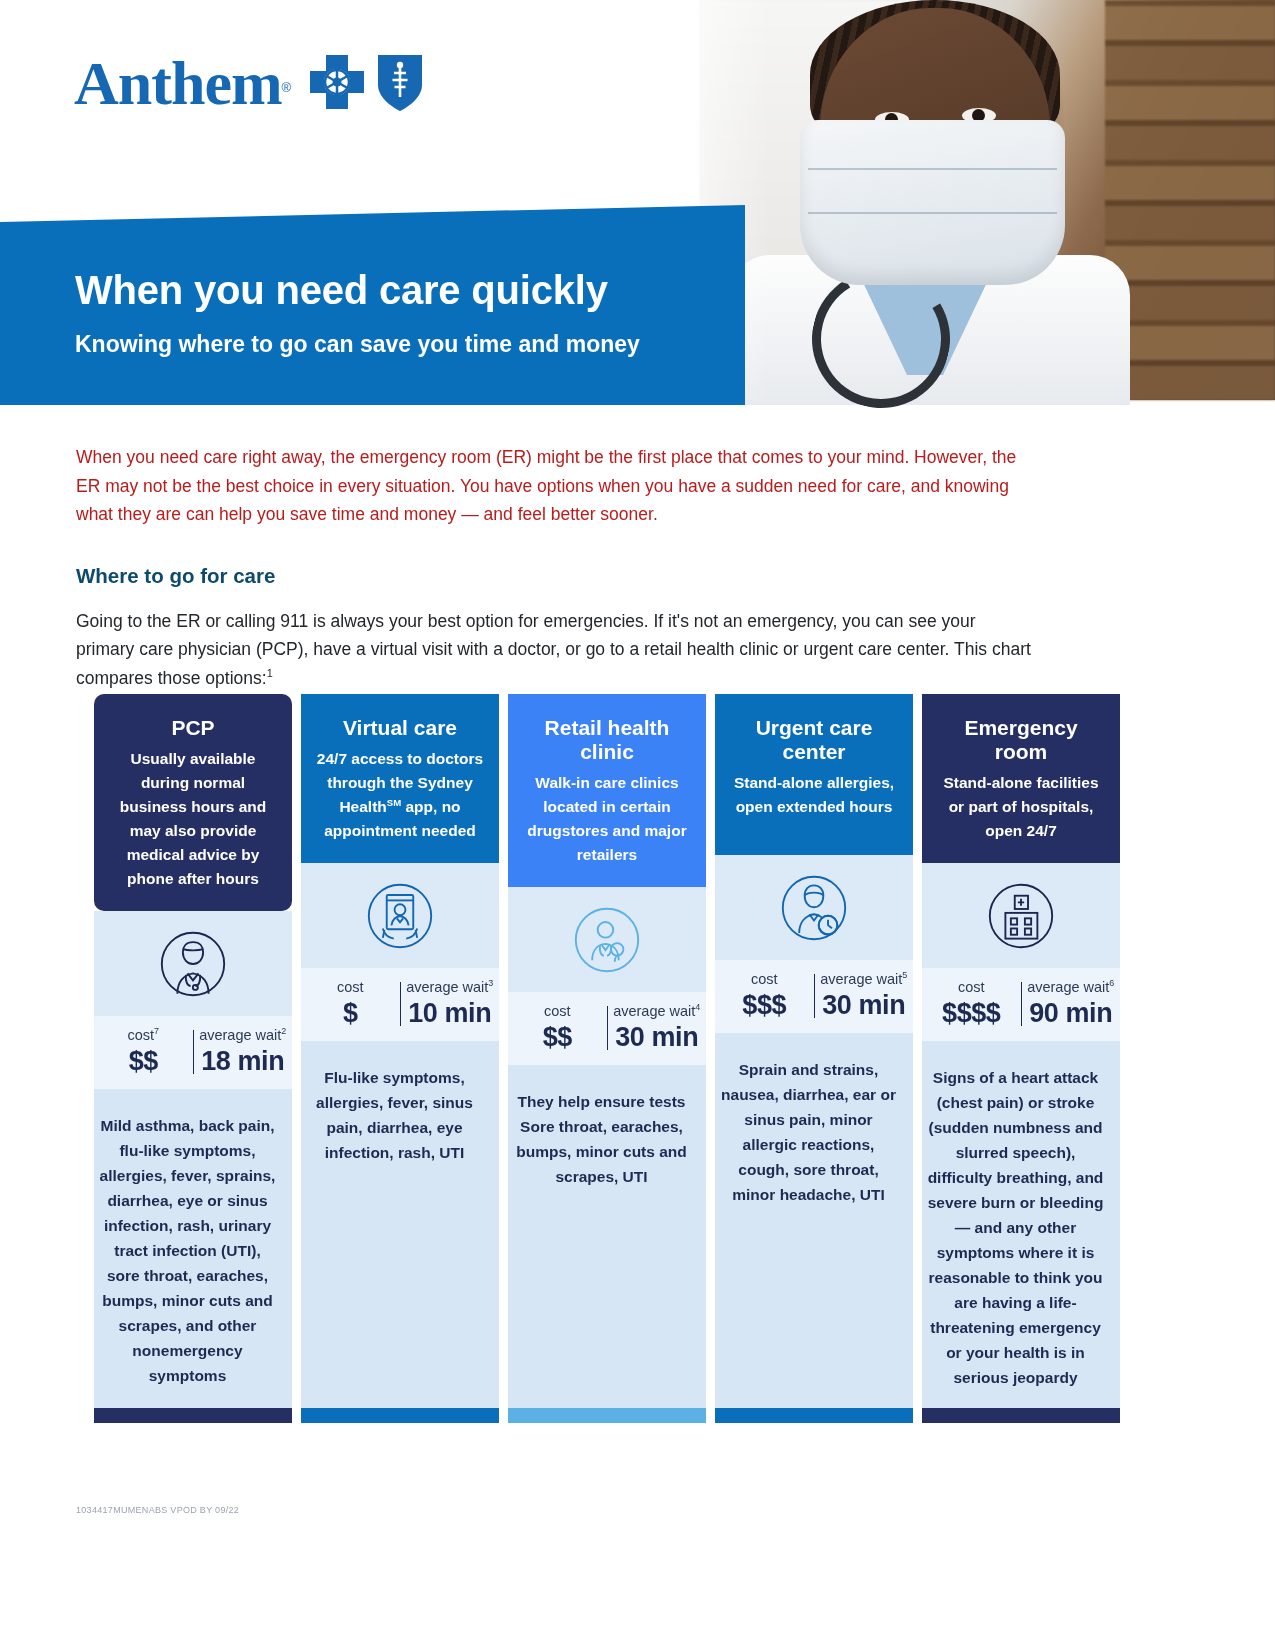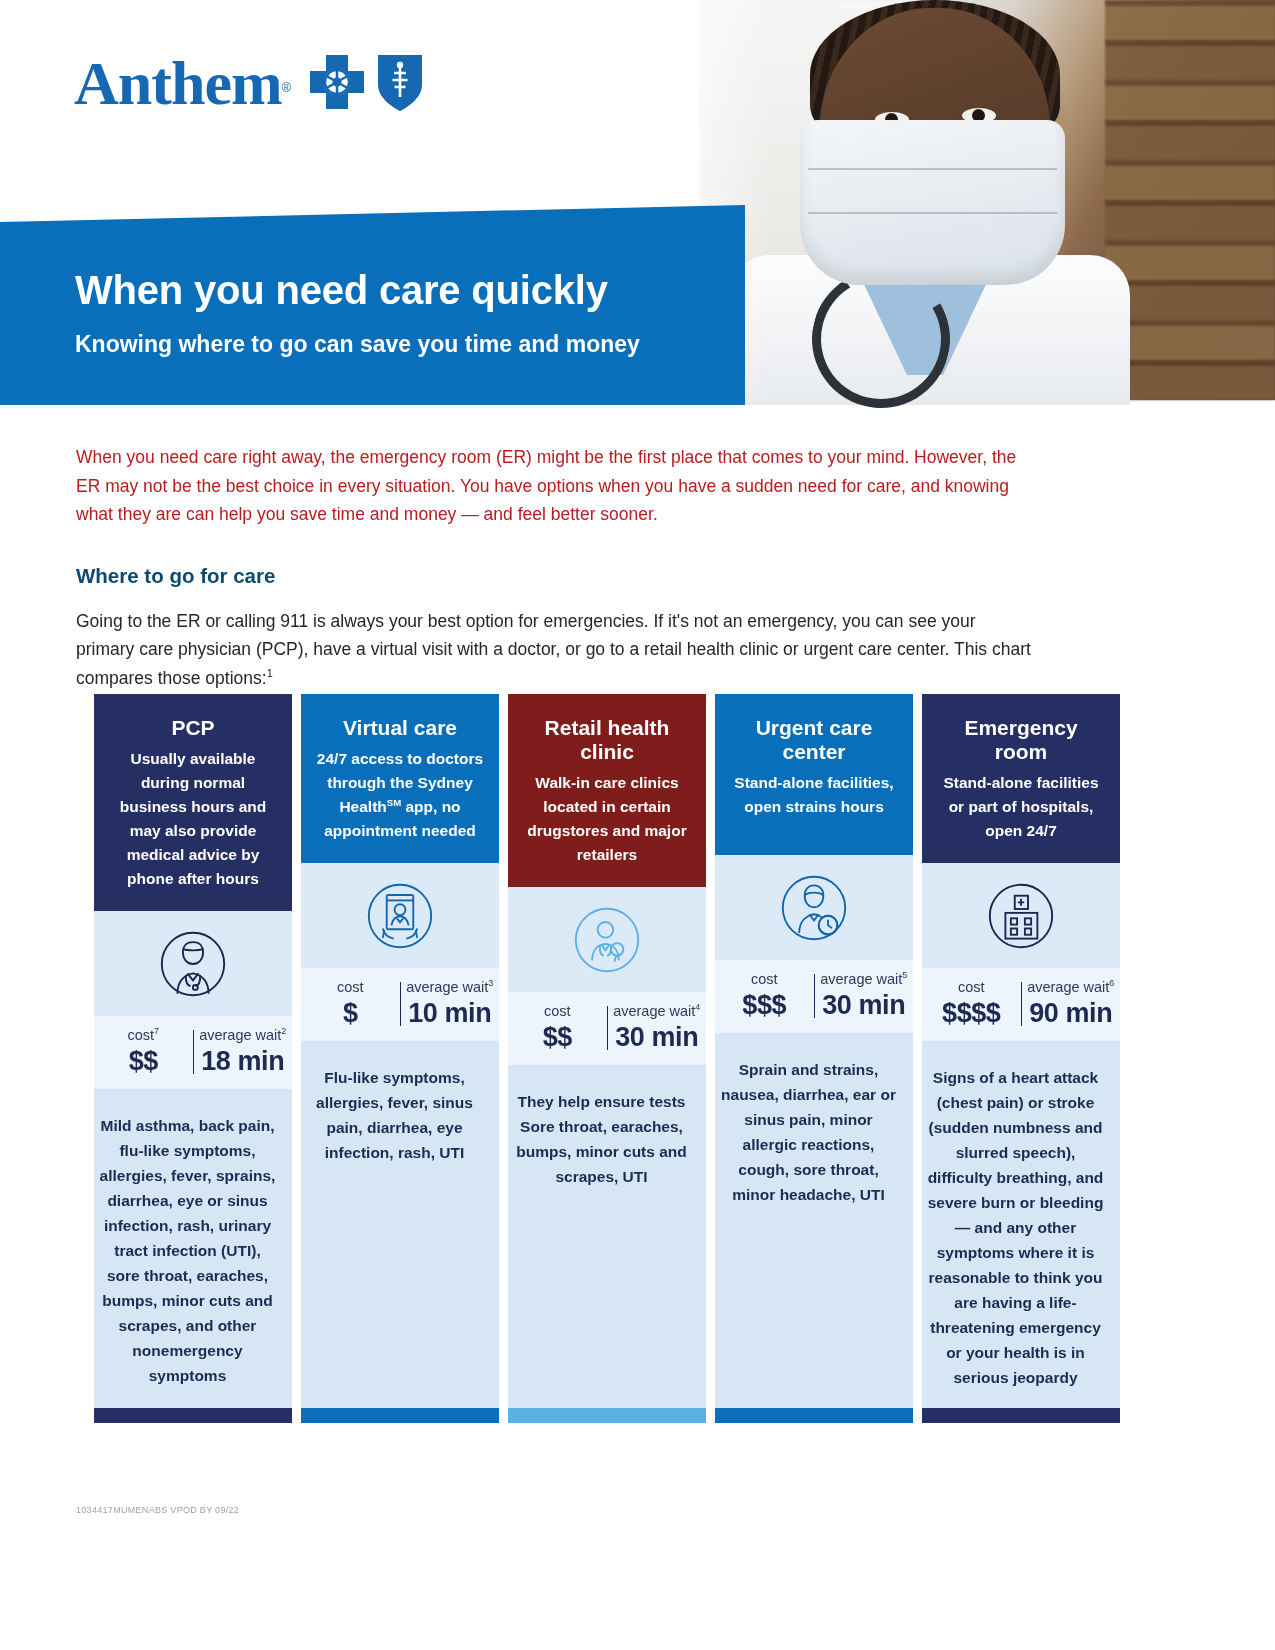--- a/index.html
+++ b/index.html
@@ -142,21 +142,21 @@
 
 <div class="content">
   <p class="intro">When you need care right away, the emergency room (ER) might be the first place that comes to your mind. However, the ER may not be the best choice in every situation. You have options when you have a sudden need for care, and knowing what they are can help you save time and money — and feel better sooner.</p>
   <h3 class="section">Where to go for care</h3>
   <p class="lead"><span>Going to the ER or calling 911 is always your best option for emergencies. If it's not an emergency, you can see your primary care physician (PCP), have a virtual visit with a doctor, or go to a retail health clinic or urgent care center. This chart compares those options:</span><sup>1</sup></p>
 </div>
 
 <div class="chart">
 
   <div class="col">
-    <div class="col-head" style="background:#252f63;">
+    <div class="col-head" style="background:#252f63;border-radius:10px;">
       <div class="t">PCP</div>
       <div class="d">Usually available during normal business hours and may also provide medical advice by phone after hours</div>
     </div>
     <div class="col-icon">
       <svg width="78" height="78" viewBox="0 0 100 100">
         <g fill="none" stroke="#1b2550" stroke-width="2.4">
           <circle cx="50" cy="50" r="40"></circle>
           <path d="M50 22c9 0 13 6 13 13 0 9-6 15-13 15s-13-6-13-15c0-7 4-13 13-13z"></path>
           <path d="M37 31c6 2 20 2 26 0"></path>
           <path d="M30 88c0-15 8-24 20-26 12 2 20 11 20 26"></path>
@@ -213,21 +213,21 @@
         <div class="val">10 min</div>
       </div>
     </div>
     <div class="col-body">
       <div class="bt">Flu-like symptoms, allergies, fever, sinus pain, diarrhea, eye infection, rash, UTI</div>
     </div>
     <div class="col-foot" style="background:#0a6fba;"></div>
   </div>
 
   <div class="col">
-    <div class="col-head" style="background:#7f1d1d;">
+    <div class="col-head" style="background:#3b82f6;">
       <div class="t">Retail health clinic</div>
       <div class="d">Walk-in care clinics located in certain drugstores and major retailers</div>
     </div>
     <div class="col-icon">
       <svg width="78" height="78" viewBox="0 0 100 100">
         <g fill="none" stroke="#5bb1e4" stroke-width="2.4">
           <circle cx="50" cy="50" r="40"></circle>
           <circle cx="48" cy="37" r="10"></circle>
           <path d="M31 76c0-13 7-20 17-21 10 1 17 8 17 21"></path>
           <path d="M43 56l5 7 5-7"></path>
@@ -250,21 +250,21 @@
     </div>
     <div class="col-body">
       <div class="bt">They help ensure tests Sore throat, earaches, bumps, minor cuts and scrapes, UTI</div>
     </div>
     <div class="col-foot" style="background:#5bb1e4;"></div>
   </div>
 
   <div class="col">
     <div class="col-head" style="background:#0a6fba;">
       <div class="t">Urgent care center</div>
-      <div class="d">Stand-alone facilities, open strains hours</div>
+      <div class="d">Stand-alone allergies, open extended hours</div>
     </div>
     <div class="col-icon">
       <svg width="78" height="78" viewBox="0 0 100 100">
         <g fill="none" stroke="#1166b0" stroke-width="2.4">
           <circle cx="50" cy="50" r="40"></circle>
           <path d="M38 34c0-8 5-13 12-13s12 5 12 13c0 9-5 15-12 15s-12-6-12-15z"></path>
           <path d="M38 34c4-5 20-5 24 0"></path>
           <path d="M31 82c0-14 8-22 19-24 11 2 19 10 19 24"></path>
           <path d="M44 58l6 8 6-8"></path>
           <circle cx="68" cy="72" r="12" fill="#dce9f6"></circle>

